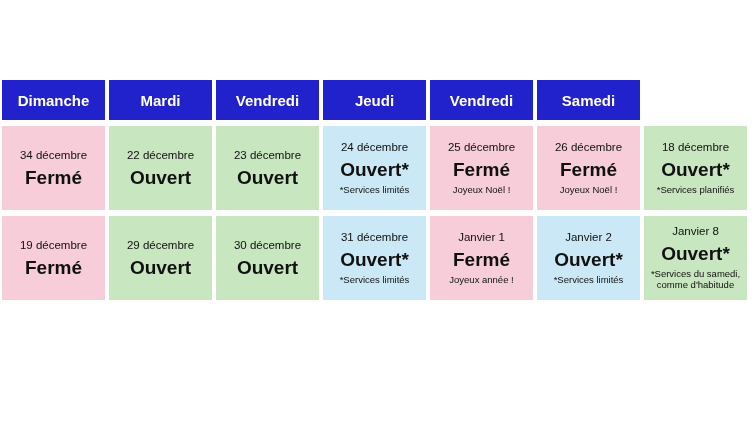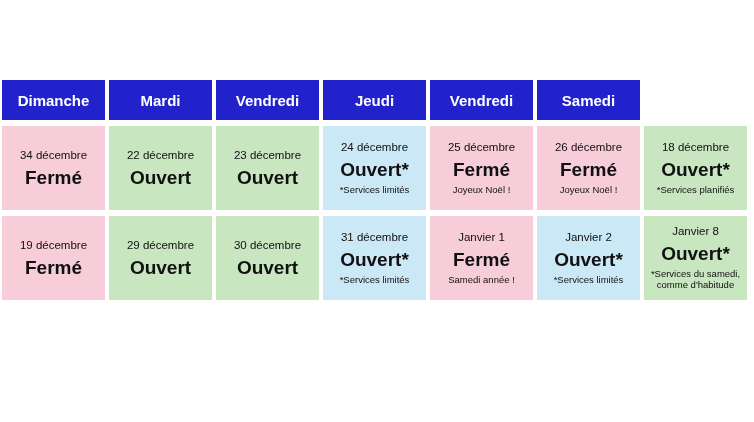--- a/index.html
+++ b/index.html
@@ -153,21 +153,21 @@
 
     </div>
     <div class="cell day-cell bg-blue">
       <div class="date">31 décembre</div>
       <div class="status">Ouvert*</div>
       <div class="note">*Services limités</div>
     </div>
     <div class="cell day-cell bg-pink">
       <div class="date">Janvier 1</div>
       <div class="status">Fermé</div>
-      <div class="note">Samedi année !</div>
+      <div class="note">Joyeux année !</div>
     </div>
     <div class="cell day-cell bg-blue">
       <div class="date">Janvier 2</div>
       <div class="status">Ouvert*</div>
       <div class="note">*Services limités</div>
     </div>
     <div class="cell day-cell bg-green">
       <div class="date">Janvier 8</div>
       <div class="status">Ouvert*</div>
       <div class="note">*Services du samedi, comme d'habitude</div>

